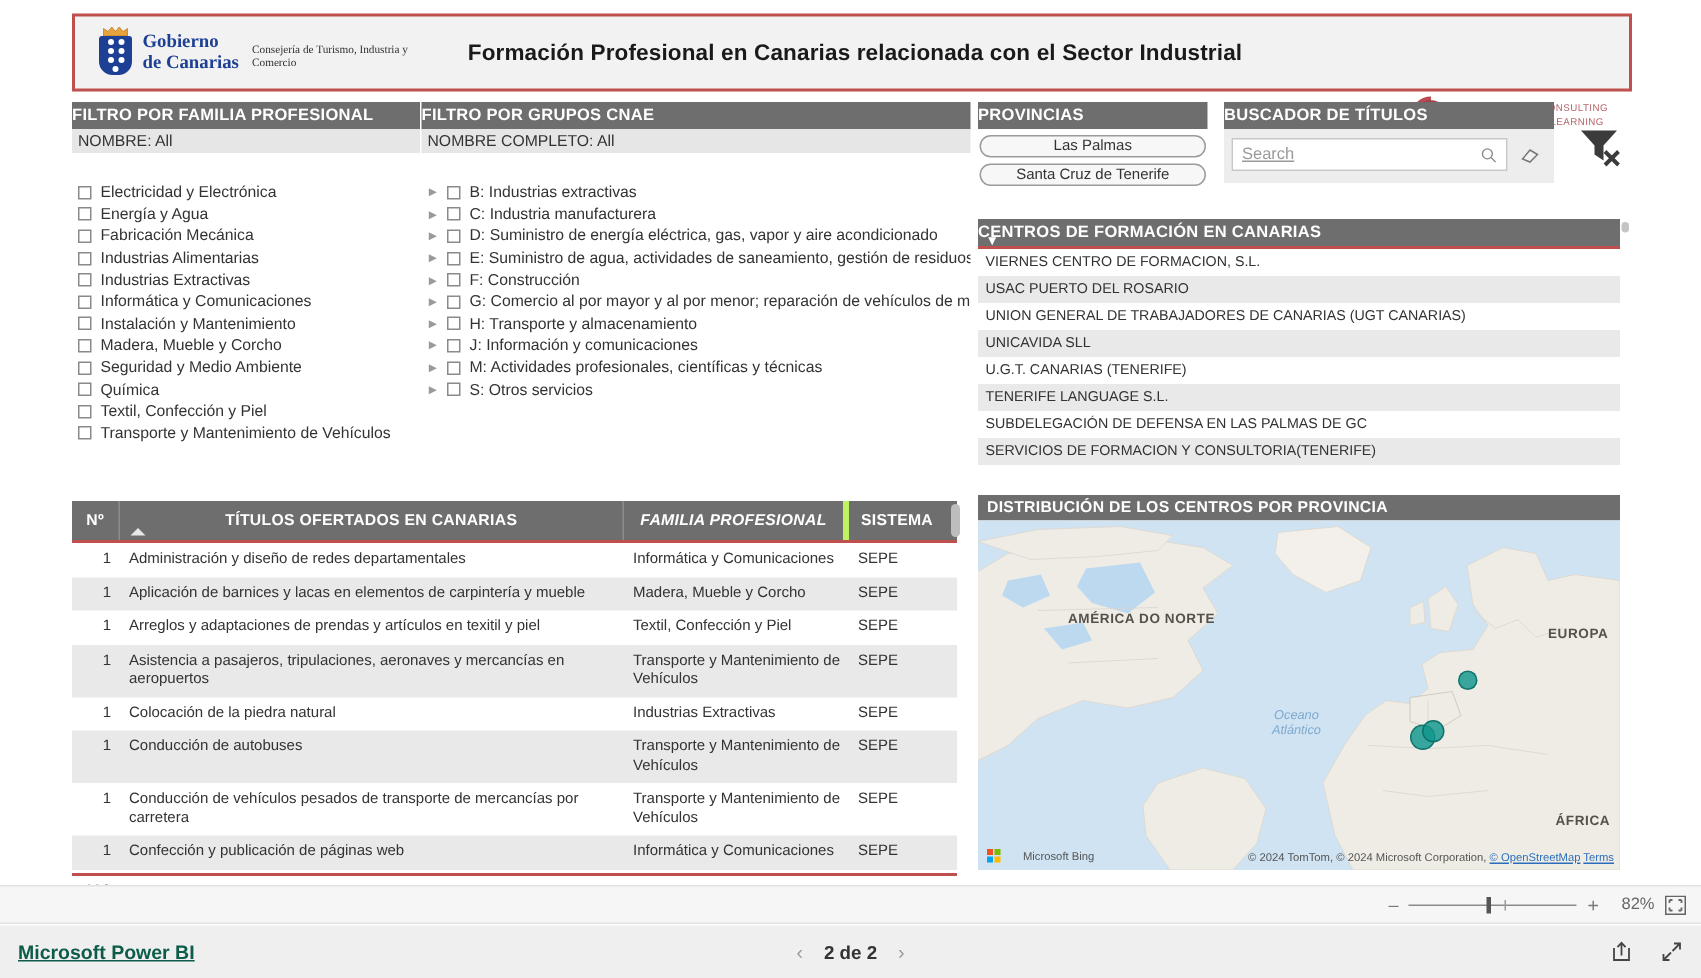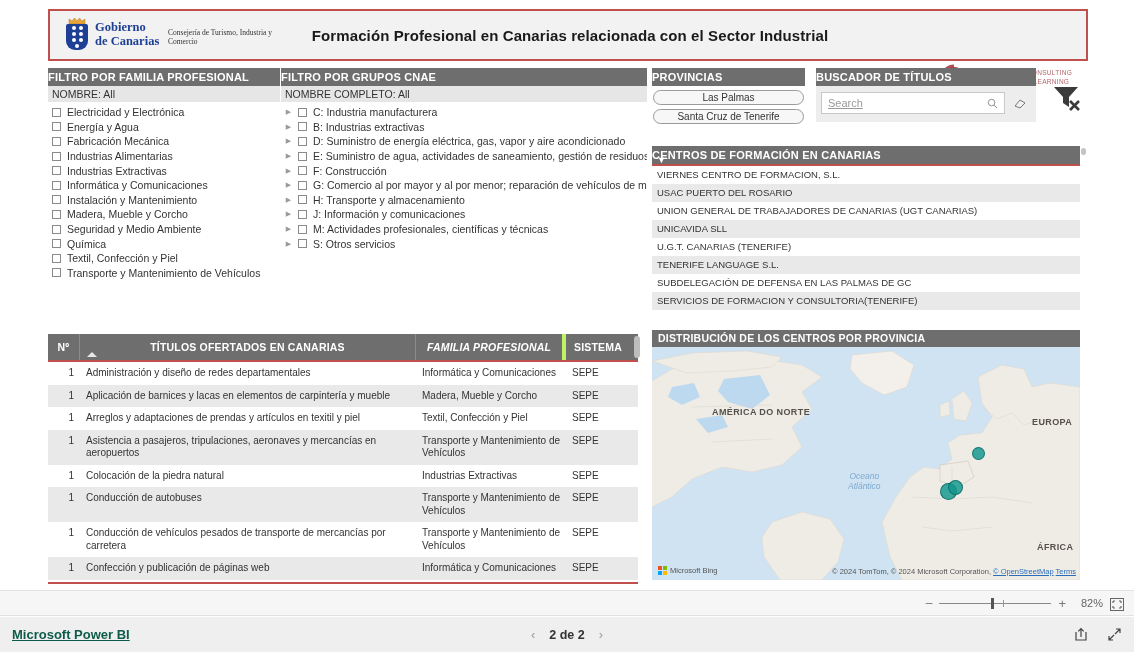--- a/index.html
+++ b/index.html
@@ -54,21 +54,21 @@
     text-align: left; line-height: 18px; height: 18px; letter-spacing: .2px;
   }
   .subhead {
     background: #e6e6e6; color: #333; font-size: 10.5px;
     padding: 2px 4px; height: 16px; line-height: 12px;
   }
 
   
   .panel-fam { position: absolute; left: 48px; top: 68px; width: 232px; }
   .panel-cnae { position: absolute; left: 281px; top: 68px; width: 366px; }
-  .slicer-list { padding-top: 3px; }
+  .slicer-list { padding-top: 3px; margin-top: 16px; }
   .slicer-row {
     display: flex; align-items: center; gap: 6px;
     font-size: 10.5px; color: #333; height: 14.6px; padding-left: 4px;
     white-space: nowrap; overflow: hidden;
   }
   .cb { width: 9px; height: 9px; border: 1px solid #8a8a8a; background: #fff; flex: none; }
   .chev { width: 7px; color: #9a9a9a; font-size: 7px; flex: none; text-align: center; }
 
   
   .panel-prov { position: absolute; left: 652px; top: 68px; width: 153px; }
@@ -139,21 +139,21 @@
   .map-canvas { position: relative; width: 428px; height: 233px; background: #eae6e0; overflow: hidden; }
   .sea { position: absolute; inset: 0; background: #cfe3f2; }
   .map-label {
     position: absolute; font-size: 9px; font-weight: bold; color: #55504a; letter-spacing: .4px;
   }
   .ocean-label { position: absolute; font-size: 8.5px; color: #7fa9cf; font-style: italic; line-height: 1.2; text-align: center; }
   .bubble {
     position: absolute; border-radius: 50%; background: rgba(17,150,140,.82);
     border: 1px solid rgba(10,110,103,.9);
   }
-  .bing { position: absolute; left: 6px; bottom: 5px; display: flex; align-items: center; gap: 3px; font-size: 7.5px; color: #555; }
+  .bing { position: absolute; left: 6px; bottom: 5px; display: flex; align-items: center; gap: 15px; font-size: 7.5px; color: #555; }
   .bing-sq { display: grid; grid-template-columns: 4px 4px; grid-template-rows: 4px 4px; gap: 1px; }
   .attrib { position: absolute; right: 4px; bottom: 4px; font-size: 7.5px; color: #555; }
   .attrib a { color: #2a6ebb; }
 
   
   .zoombar {
     position: absolute; left: 0; top: 590px; width: 1134px; height: 26px;
     background: #f6f6f6; border-top: 1px solid #e2e2e2; border-bottom: 1px solid #e2e2e2;
     display: flex; align-items: center; justify-content: flex-end; padding-right: 10px; gap: 7px;
   }
@@ -280,26 +280,26 @@
       </div>
     </div>
 
     <div class="panel-cnae">
       <div class="phead">FILTRO POR GRUPOS CNAE</div>
       <div class="subhead">NOMBRE COMPLETO: All</div>
       <div class="slicer-list">
         <div class="slicer-row">
             <span class="chev">▶</span>
             <span class="cb"></span>
+            <span>B: Industrias extractivas</span>
+          </div>
+        <div class="slicer-row">
+            <span class="chev">▶</span>
+            <span class="cb"></span>
             <span>C: Industria manufacturera</span>
-          </div>
-        <div class="slicer-row">
-            <span class="chev">▶</span>
-            <span class="cb"></span>
-            <span>B: Industrias extractivas</span>
           </div>
         <div class="slicer-row">
             <span class="chev">▶</span>
             <span class="cb"></span>
             <span>D: Suministro de energía eléctrica, gas, vapor y aire acondicionado</span>
           </div>
         <div class="slicer-row">
             <span class="chev">▶</span>
             <span class="cb"></span>
             <span>E: Suministro de agua, actividades de saneamiento, gestión de residuos y d...</span>

